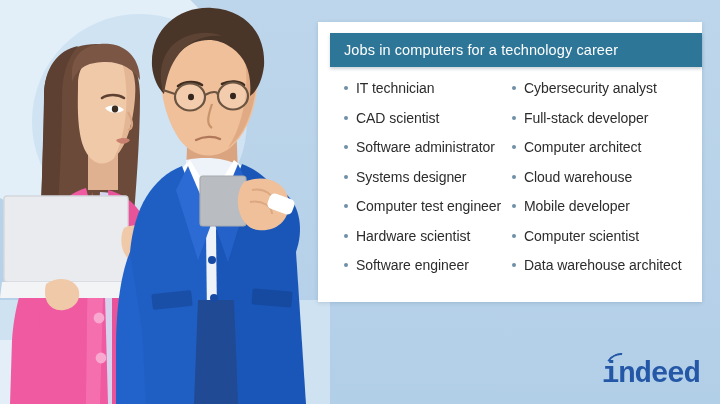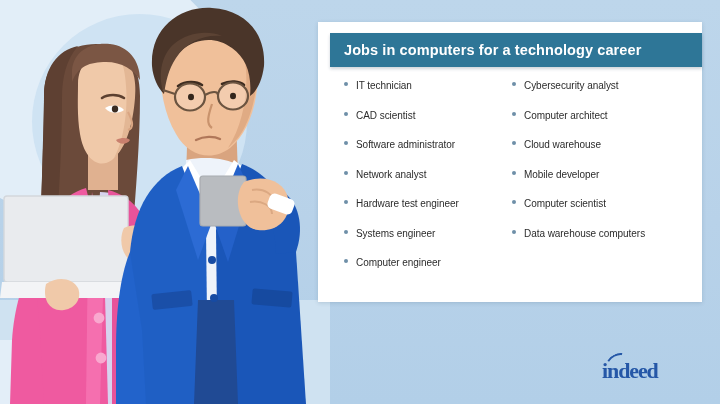--- a/index.html
+++ b/index.html
@@ -83,21 +83,21 @@
     width: 372px;
     height: 34px;
     background: #2e7697;
     display: flex;
     align-items: center;
     box-shadow: 0 2px 3px rgba(30,60,85,0.22);
   }
   .card-header-title {
     color: #ffffff;
     font-size: 14.5px;
-    font-weight: bold;
+    font-weight: normal;
     letter-spacing: 0.1px;
     padding-left: 14px;
     white-space: nowrap;
   }
 
   .list-area {
     position: absolute;
     left: 0;
     top: 58px;
     width: 384px;
@@ -120,42 +120,42 @@
     width: 4px;
     height: 4px;
     border-radius: 50%;
     background: #6e8fa8;
     flex: 0 0 auto;
     margin-right: 8px;
     position: relative;
     top: -3px;
   }
   .item-label {
-    font-size: 10px;
+    font-size: 14px;
     color: #2c2c2c;
     letter-spacing: -0.05px;
   }
 
   
   .logo {
     position: absolute;
     left: 602px;
     top: 358px;
     width: 104px;
     height: 34px;
   }
   .logo-text {
     position: absolute;
     left: 0;
     top: 0;
-    font-size: 22px;
+    font-size: 29px;
     font-weight: bold;
     color: #2557a7;
     letter-spacing: -1.1px;
-    font-family: Liberation Serif, serif;
+    font-family: Liberation Mono, monospace;
   }
   .logo-swoosh {
     position: absolute;
     left: 4px;
     top: -4px;
     width: 22px;
     height: 14px;
     border: 2.2px solid #2557a7;
     border-radius: 50%;
     border-bottom-color: transparent;
@@ -326,60 +326,64 @@
         <div class="list-item">
           <span class="bullet"></span>
           <span class="item-label">CAD scientist</span>
         </div>
         <div class="list-item">
           <span class="bullet"></span>
           <span class="item-label">Software administrator</span>
         </div>
         <div class="list-item">
           <span class="bullet"></span>
-          <span class="item-label">Network analyst</span>
-        </div>
-        <div class="list-item">
-          <span class="bullet"></span>
-          <span class="item-label">Hardware test engineer</span>
-        </div>
-        <div class="list-item">
-          <span class="bullet"></span>
-          <span class="item-label">Systems engineer</span>
-        </div>
-        <div class="list-item">
-          <span class="bullet"></span>
-          <span class="item-label">Computer engineer</span>
+          <span class="item-label">Systems designer</span>
+        </div>
+        <div class="list-item">
+          <span class="bullet"></span>
+          <span class="item-label">Computer test engineer</span>
+        </div>
+        <div class="list-item">
+          <span class="bullet"></span>
+          <span class="item-label">Hardware scientist</span>
+        </div>
+        <div class="list-item">
+          <span class="bullet"></span>
+          <span class="item-label">Software engineer</span>
         </div>
       </div>
 
       <div class="list-col col-right">
         <div class="list-item">
           <span class="bullet"></span>
           <span class="item-label">Cybersecurity analyst</span>
         </div>
         <div class="list-item">
           <span class="bullet"></span>
+          <span class="item-label">Full-stack developer</span>
+        </div>
+        <div class="list-item">
+          <span class="bullet"></span>
           <span class="item-label">Computer architect</span>
         </div>
         <div class="list-item">
           <span class="bullet"></span>
           <span class="item-label">Cloud warehouse</span>
         </div>
         <div class="list-item">
           <span class="bullet"></span>
           <span class="item-label">Mobile developer</span>
         </div>
         <div class="list-item">
           <span class="bullet"></span>
           <span class="item-label">Computer scientist</span>
         </div>
         <div class="list-item">
           <span class="bullet"></span>
-          <span class="item-label">Data warehouse computers</span>
+          <span class="item-label">Data warehouse architect</span>
         </div>
       </div>
 
     </div>
   </div>
 
   <div class="logo">
     <span class="logo-swoosh"></span>
     <span class="logo-text">indeed</span>
   </div>

